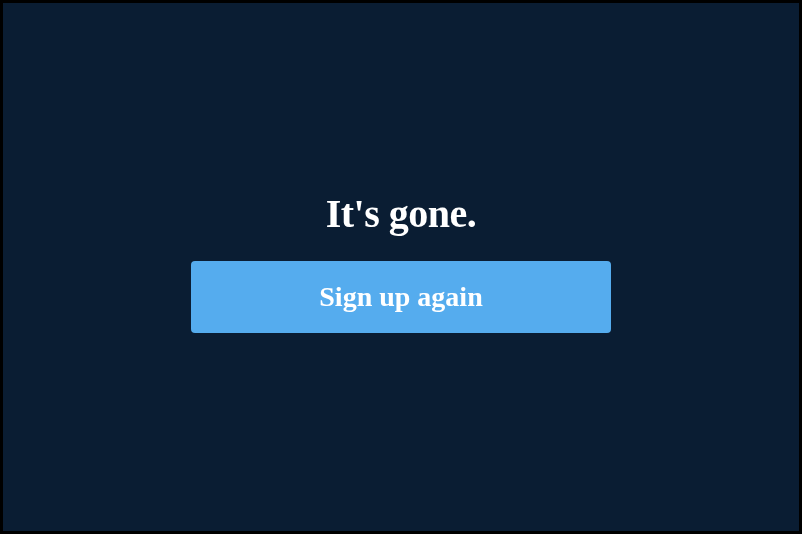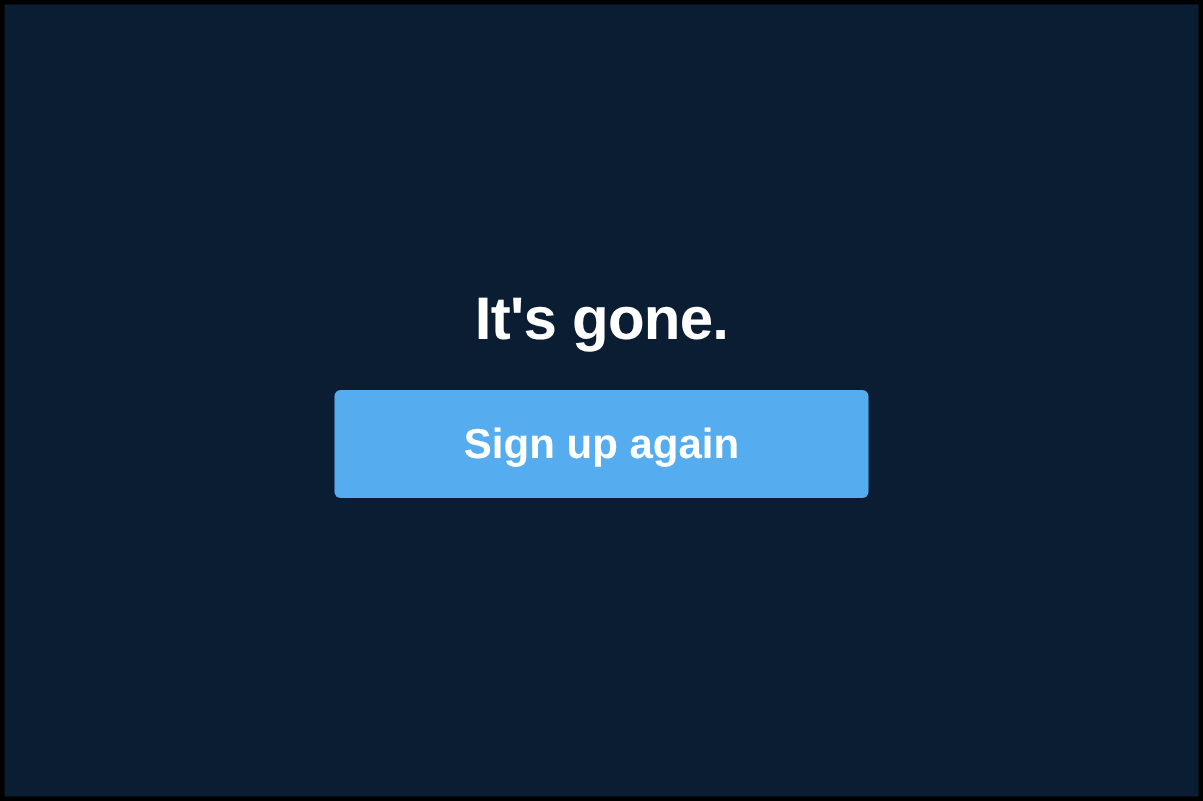--- a/index.html
+++ b/index.html
@@ -21,34 +21,35 @@
       display: flex;
       flex-direction: column;
       align-items: center;
       justify-content: center;
     }
     .content {
       display: flex;
       flex-direction: column;
       align-items: center;
       transform: translateY(-6px);
+      font-family: Liberation Serif, serif;
     }
     .heading {
       color: #ffffff;
       font-size: 40px;
       font-weight: 700;
       letter-spacing: -0.5px;
       margin-bottom: 24px;
     }
     .cta-button {
       background: #55acee;
       color: #ffffff;
       border: none;
       border-radius: 4px;
-      width: 356px;
+      width: 420px;
       height: 72px;
       font-size: 28px;
       font-weight: 600;
       cursor: pointer;
       display: flex;
       align-items: center;
       justify-content: center;
       font-family: inherit;
     }
   </style>

